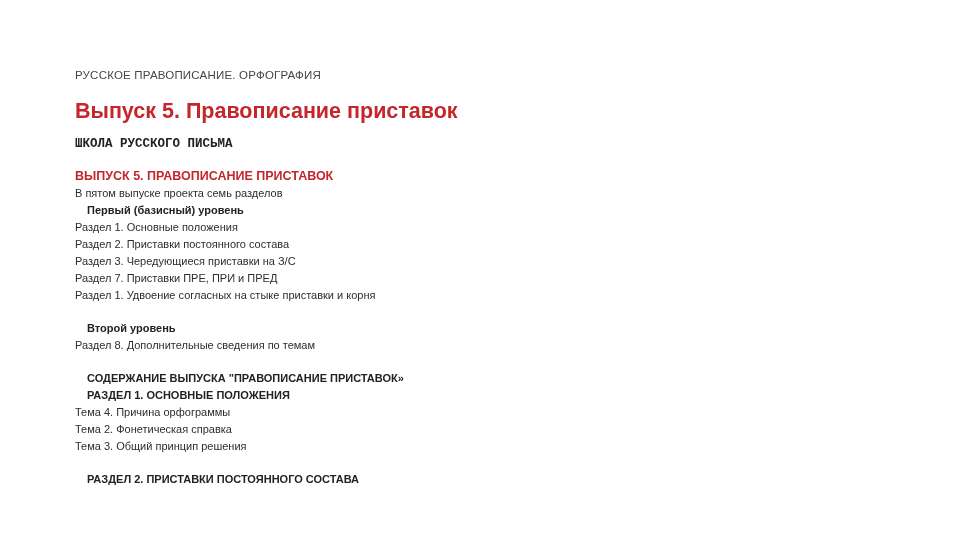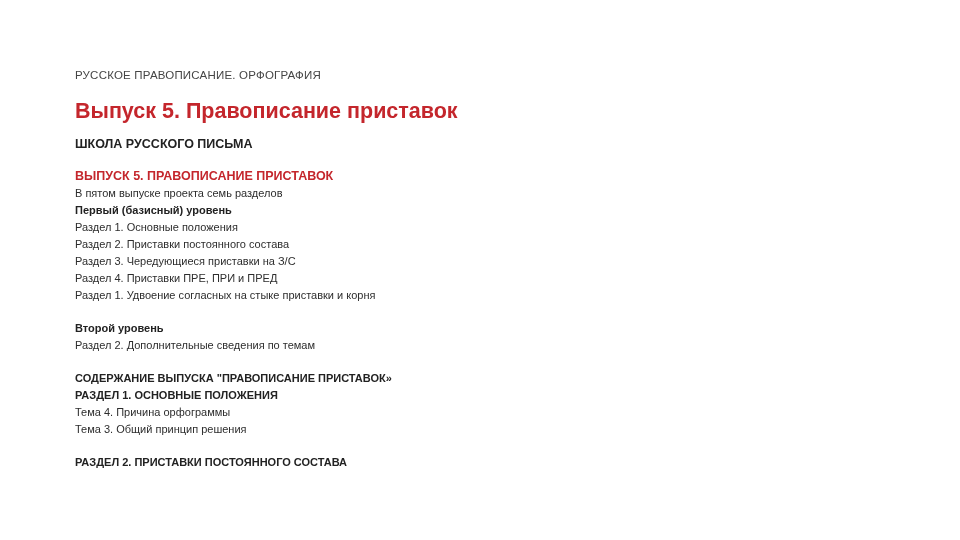--- a/index.html
+++ b/index.html
@@ -37,32 +37,34 @@
     line-height: 19px;
     font-style: italic;
     color: #2d2d2d;
   }
   .school {
     margin-top: 12px;
     font-size: 12.5px;
     line-height: 16px;
     font-weight: bold;
     color: #222222;
+    font-family: Liberation Mono, monospace;
   }
   .block {
     margin-top: 16px;
   }
   .line {
     font-size: 11px;
     line-height: 17px;
     color: #2d2d2d;
   }
   .bold {
     font-weight: bold;
     color: #222222;
+    margin-left: 12px;
   }
   .red-heading {
     font-size: 12.5px;
     line-height: 17px;
     font-weight: bold;
     color: #c4262c;
   }
 </style>
 </head>
 <body>
@@ -76,33 +78,34 @@
 
   <div class="school">ШКОЛА РУССКОГО ПИСЬМА</div>
 
   <div class="block">
     <div class="red-heading">ВЫПУСК 5. ПРАВОПИСАНИЕ ПРИСТАВОК</div>
     <div class="line">В пятом выпуске проекта семь разделов</div>
     <div class="line bold">Первый (базисный) уровень</div>
     <div class="line">Раздел 1. Основные положения</div>
     <div class="line">Раздел 2. Приставки постоянного состава</div>
     <div class="line">Раздел 3. Чередующиеся приставки на З/С</div>
-    <div class="line">Раздел 4. Приставки ПРЕ, ПРИ и ПРЕД</div>
+    <div class="line">Раздел 7. Приставки ПРЕ, ПРИ и ПРЕД</div>
     <div class="line">Раздел 1. Удвоение согласных на стыке приставки и корня</div>
   </div>
 
   <div class="block">
     <div class="line bold">Второй уровень</div>
-    <div class="line">Раздел 2. Дополнительные сведения по темам</div>
+    <div class="line">Раздел 8. Дополнительные сведения по темам</div>
   </div>
 
   <div class="block">
     <div class="line bold">СОДЕРЖАНИЕ ВЫПУСКА "ПРАВОПИСАНИЕ ПРИСТАВОК»</div>
     <div class="line bold">РАЗДЕЛ 1. ОСНОВНЫЕ ПОЛОЖЕНИЯ</div>
     <div class="line">Тема 4. Причина орфограммы</div>
+    <div class="line">Тема 2. Фонетическая справка</div>
     <div class="line">Тема 3. Общий принцип решения</div>
   </div>
 
   <div class="block">
     <div class="line bold">РАЗДЕЛ 2. ПРИСТАВКИ ПОСТОЯННОГО СОСТАВА</div>
   </div>
 
 </div>
 
 </body></html>

